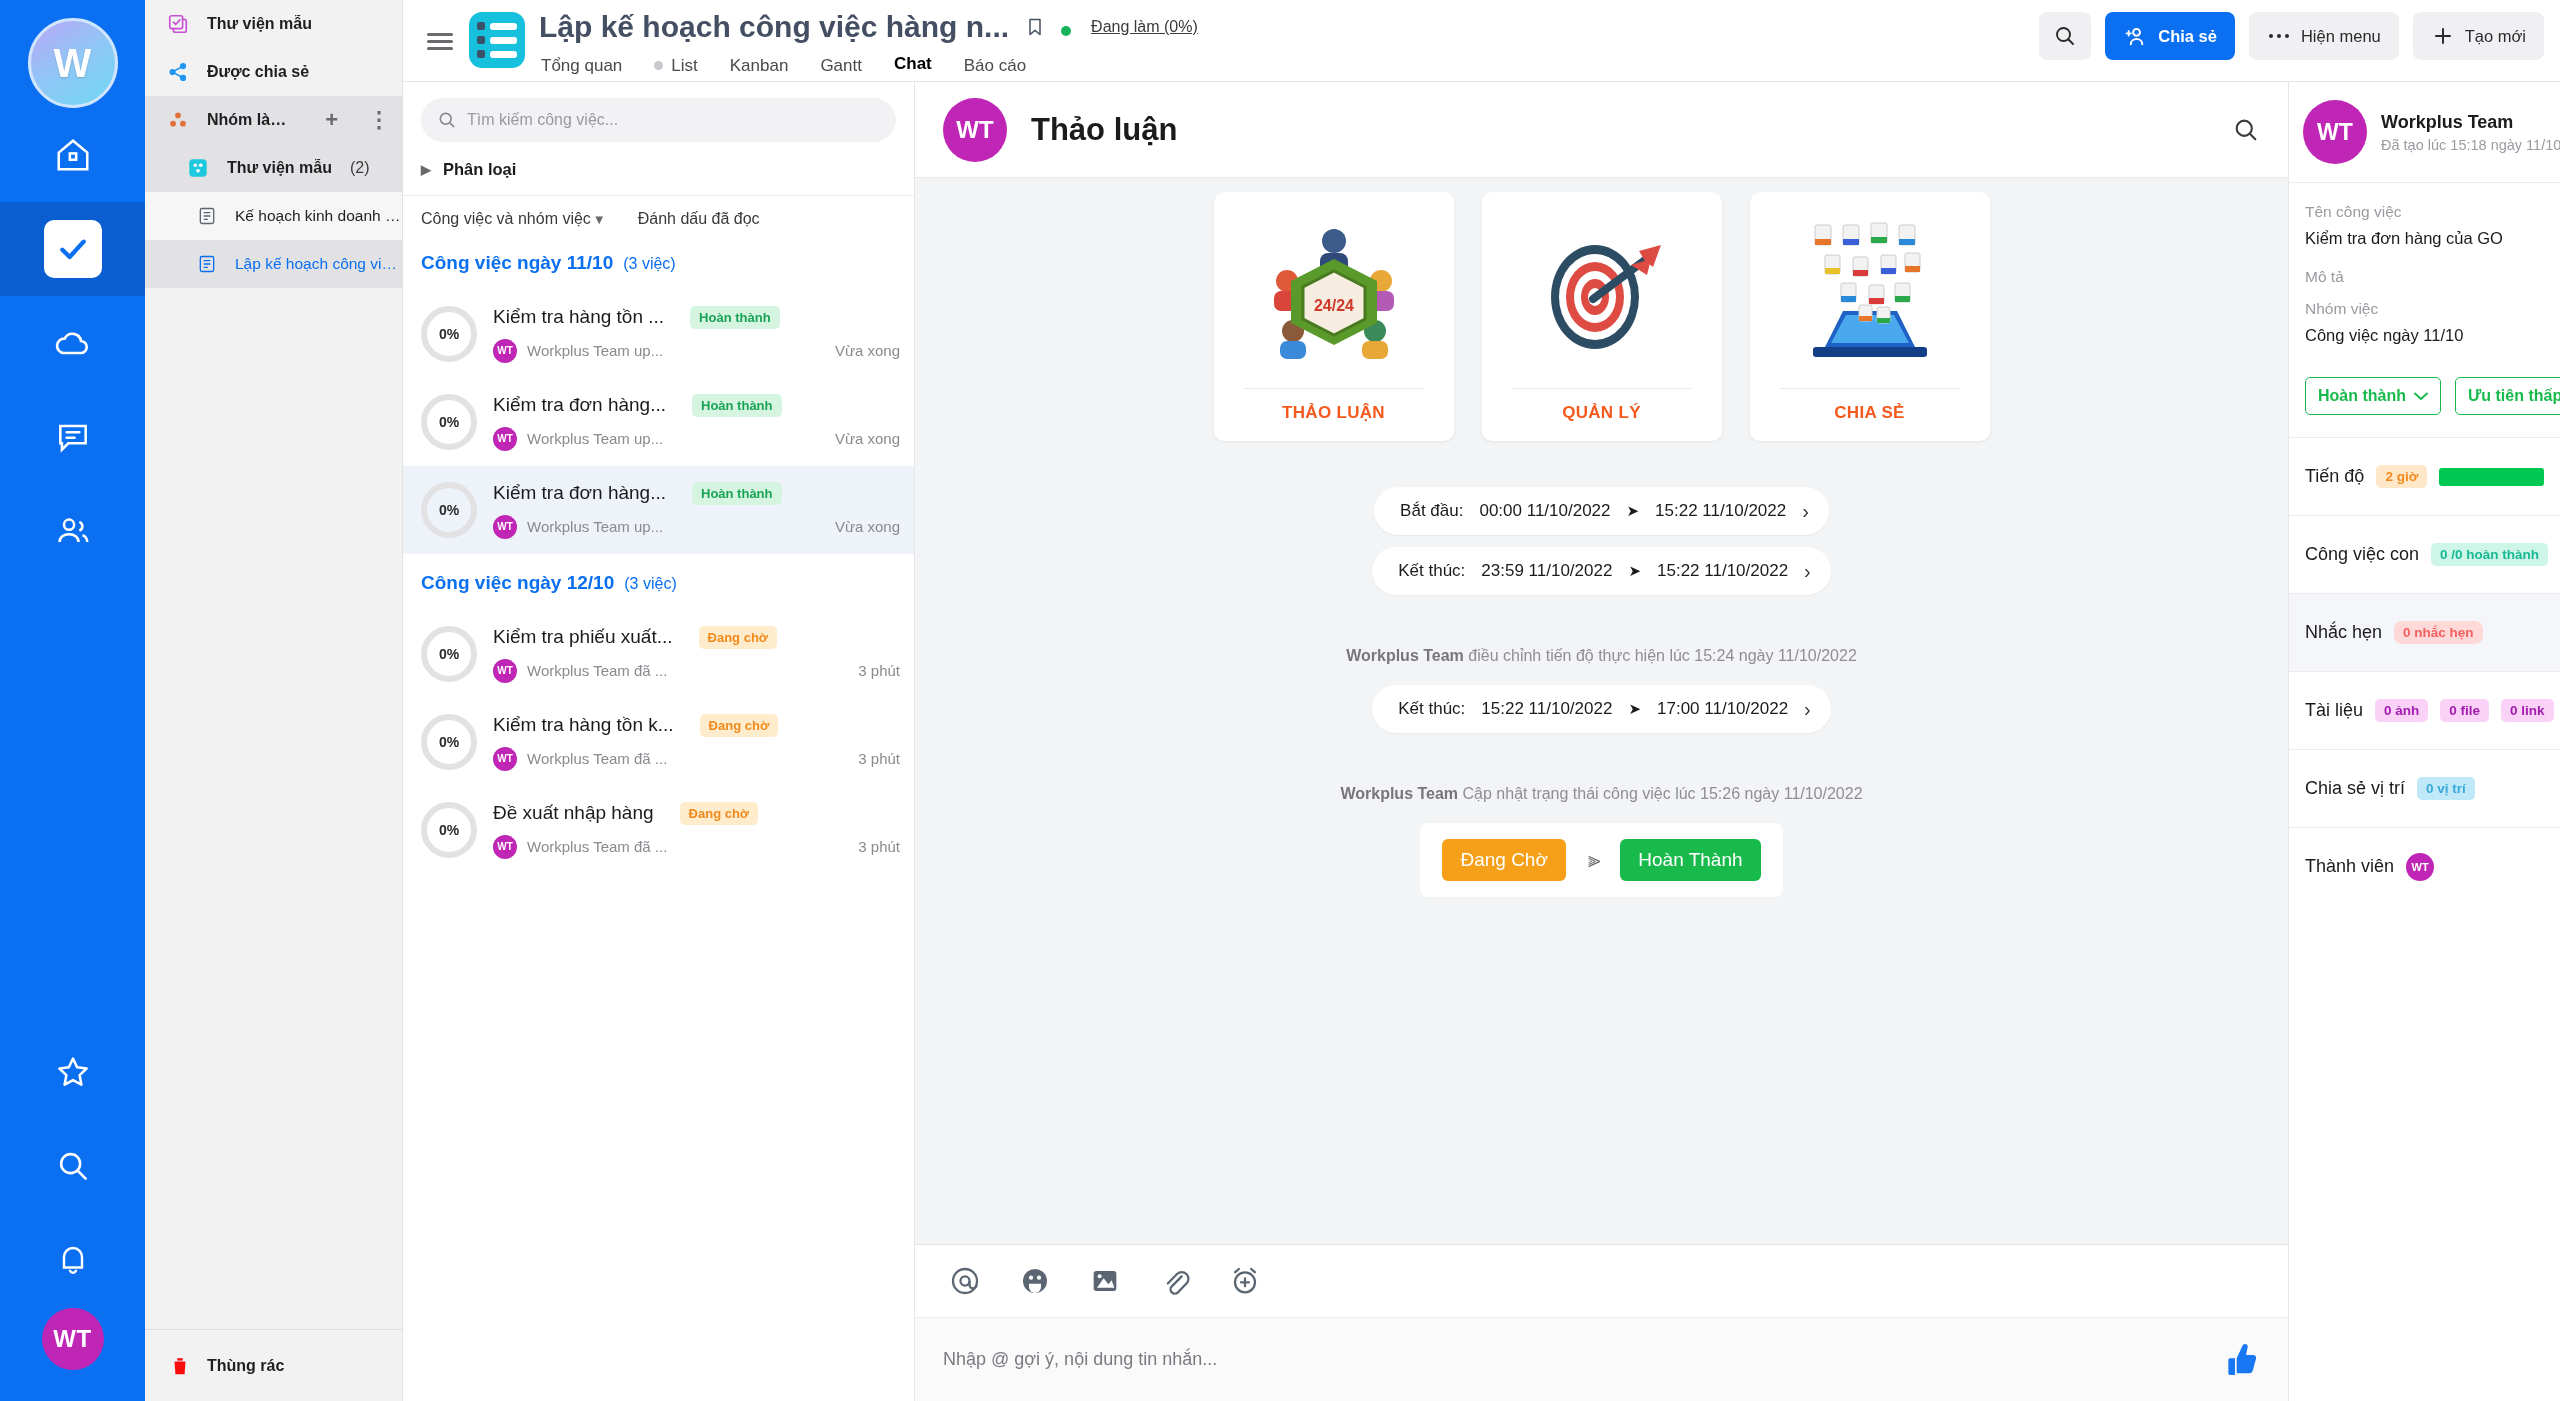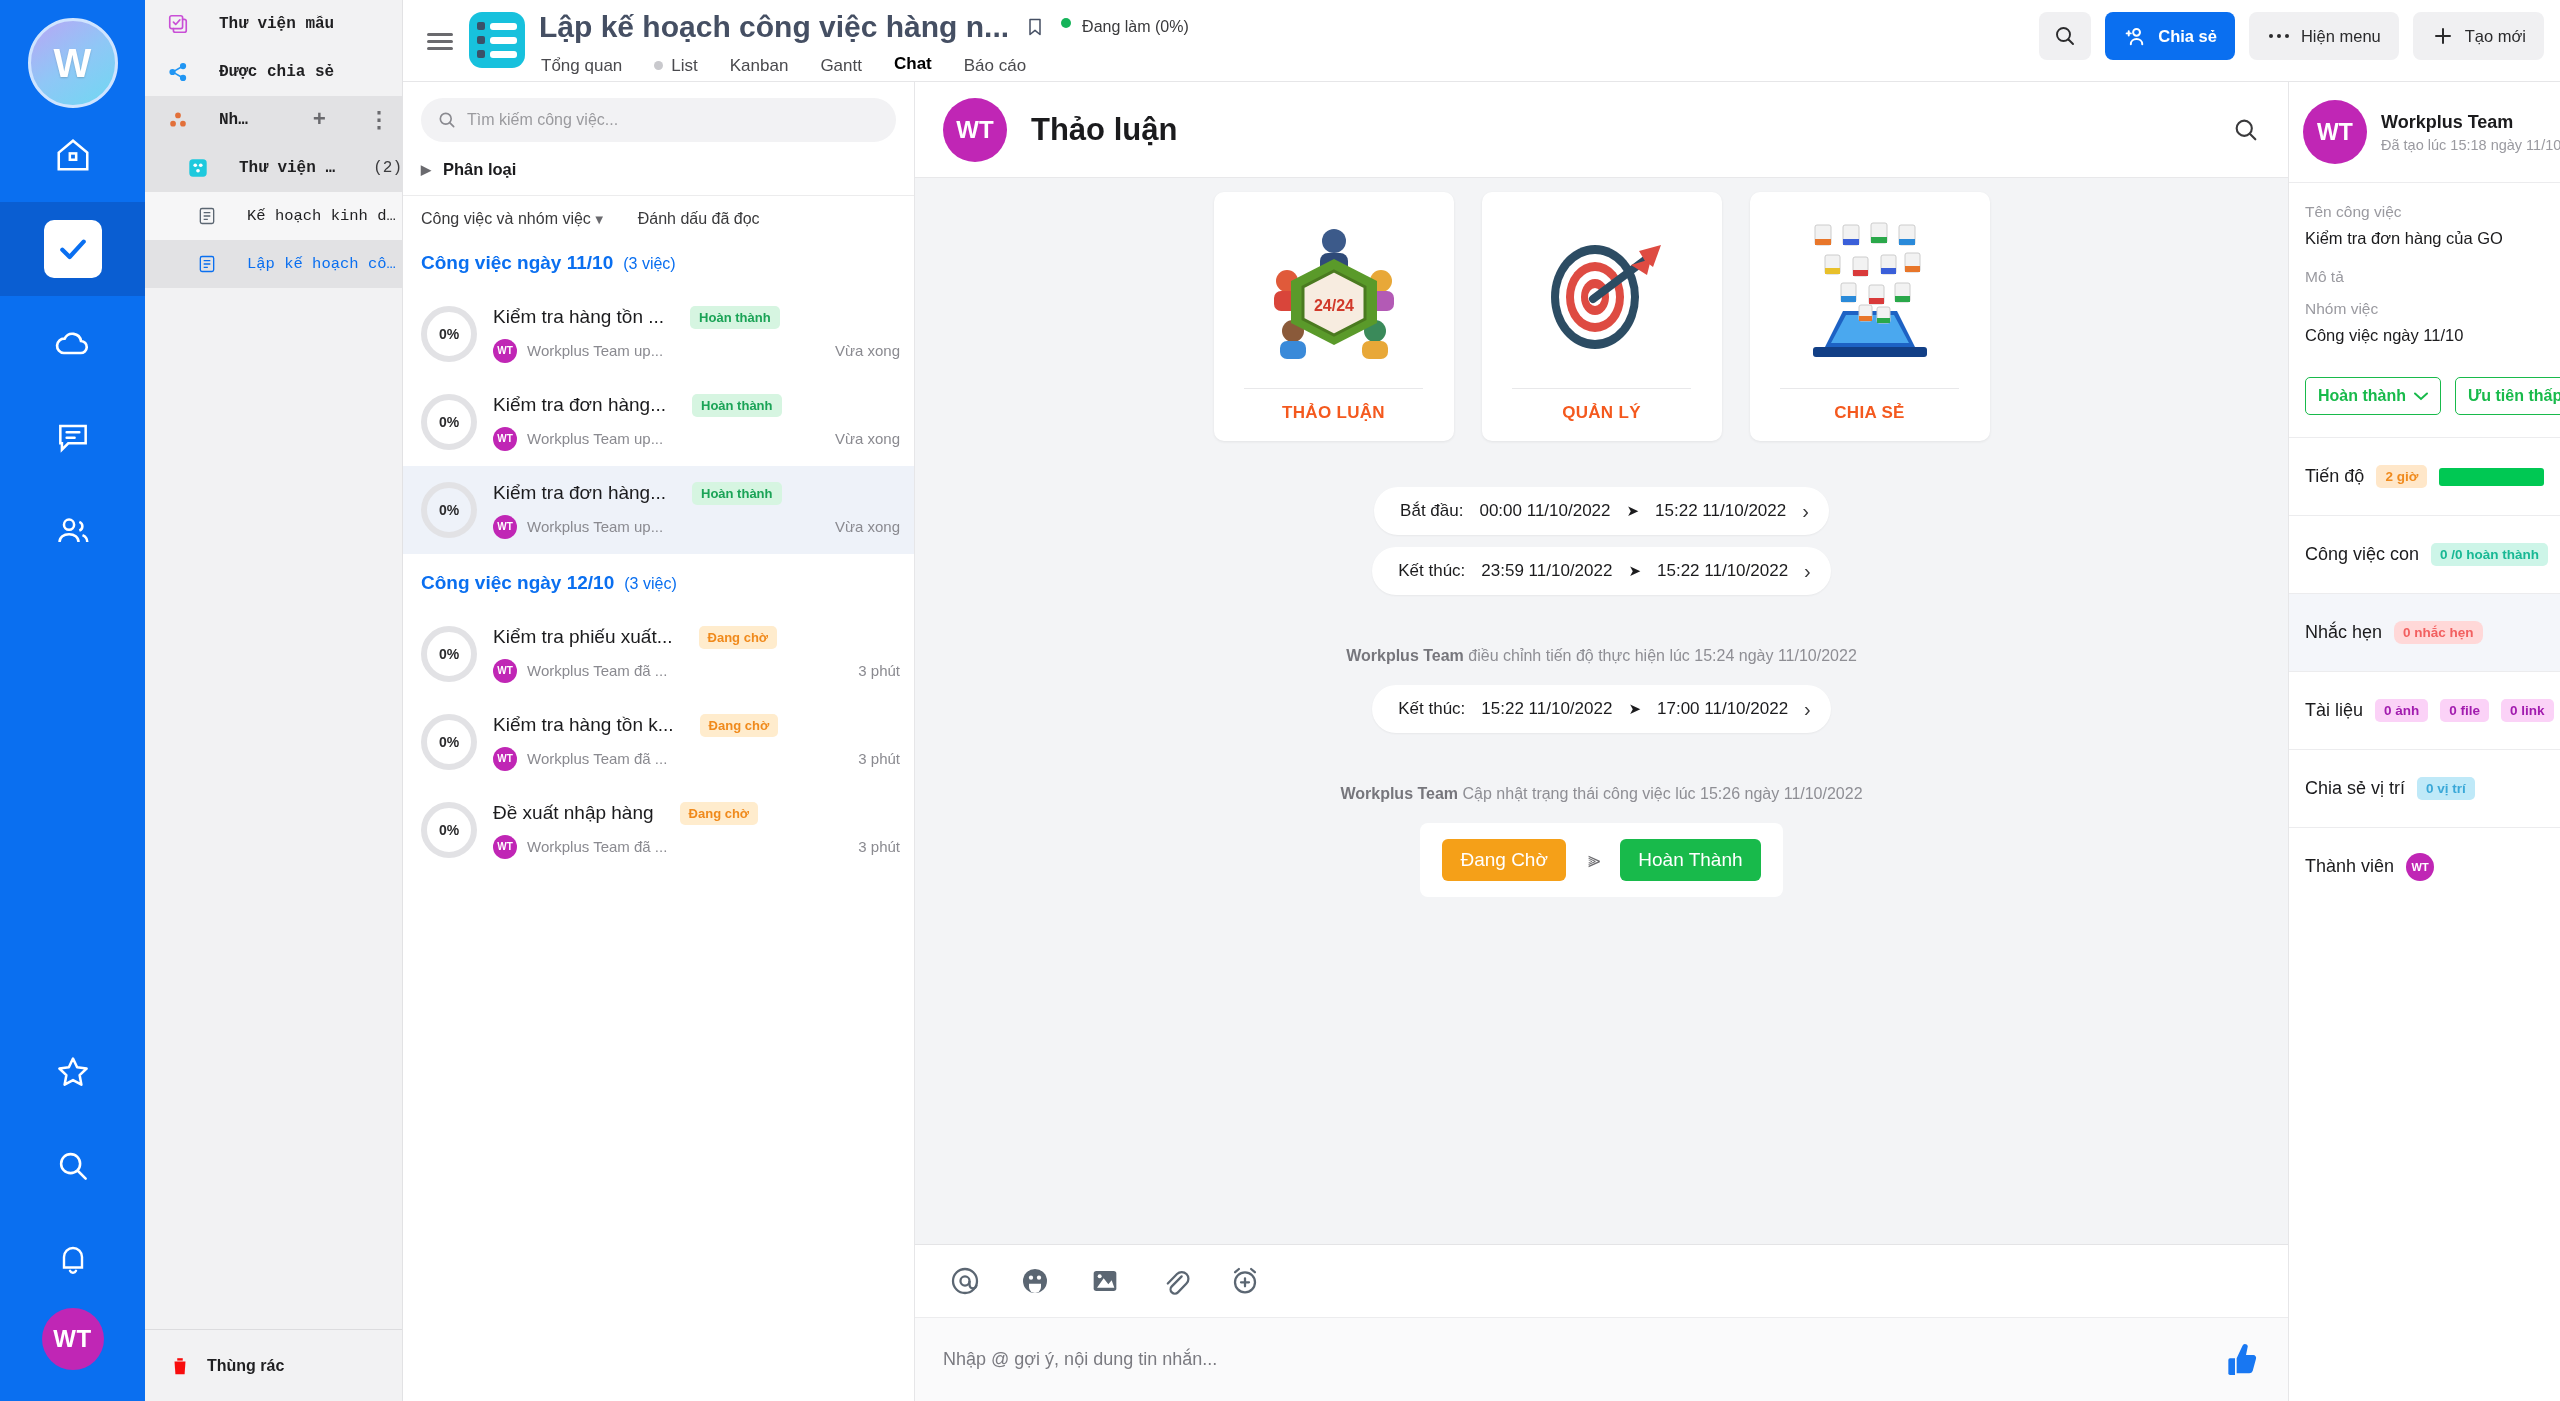--- a/index.html
+++ b/index.html
@@ -50,24 +50,23 @@
     height: 42px; background: #ffffff; border-radius: 21px; display: flex;
     align-items: center; gap: 9px; padding: 0 14px;
   }
   .side-search input {
     border: none; outline: none; background: transparent; font-size: 15px;
     color: #333; width: 100%; font-family: "Liberation Sans", sans-serif;
   }
   .side-search input::placeholder { color: #9a9a9e; }
   .side-nav { flex: 1 1 auto; overflow: hidden; }
   .side-row {
-    display: flex; align-items: center; gap: 30px; height: 48px;
+    display: flex; align-items: center; gap: 18px; height: 48px;
     padding-left: 22px; font-size: 16px; color: #1f1f21; font-weight: bold;
     cursor: pointer;
-    font-family: Liberation Mono, monospace;
   }
   .side-row.shaded { background: #e2e2e4; }
   .side-row.group { font-weight: bold; }
   .side-row .count { font-weight: normal; color: #3c3c3e; }
   .side-row.child { padding-left: 52px; font-weight: normal; font-size: 15.5px; }
   .side-row.child.selected { background: #e2e2e4; color: #0a6ff0; }
   .side-row.child.plain { background: #f6f6f7; }
   .side-row .label { white-space: nowrap; overflow: hidden; text-overflow: ellipsis; }
   .side-row .grow { flex: 1 1 auto; }
   .side-row .act { color: #6a6a6e; font-size: 22px; padding-right: 12px; }
@@ -93,21 +92,21 @@
   }
   .app-icon .ln { display: flex; align-items: center; gap: 5px; }
   .app-icon .dot { width: 8px; height: 8px; background: #3a5169; border-radius: 2px; }
   .app-icon .bar2 { height: 7px; background: #ffffff; border-radius: 3px; flex: 1 1 auto; }
   .title-zone { padding-top: 10px; min-width: 0; }
   .title-line { display: flex; align-items: center; gap: 16px; }
   .doc-title {
     font-size: 30px; font-weight: bold; color: #454f63; white-space: nowrap;
   }
   .bookmark { color: #454f63; }
-  .status-pill { display: flex; align-items: flex-start; gap: 11px; font-size: 16px; color: #3a3a3c; }
+  .status-pill { display: flex; align-items: flex-end; gap: 20px; font-size: 16px; color: #3a3a3c; text-decoration: underline; }
   .status-dot { width: 10px; height: 10px; border-radius: 50%; background: #16b45a; }
   .tabs { display: flex; gap: 32px; margin-top: 10px; padding-left: 2px; }
   .tab {
     font-size: 17px; color: #4a4a4e; padding-bottom: 10px; cursor: pointer;
     display: flex; align-items: center; gap: 8px; white-space: nowrap;
   }
   .tab .graydot { width: 9px; height: 9px; border-radius: 50%; background: #c9c9cd; }
   .tab.active { color: #000000; font-weight: bold; border-bottom: 3px solid #ef4444; }
   .top-actions { margin-left: auto; display: flex; align-items: center; gap: 14px; padding-top: 12px; }
   .btn {

